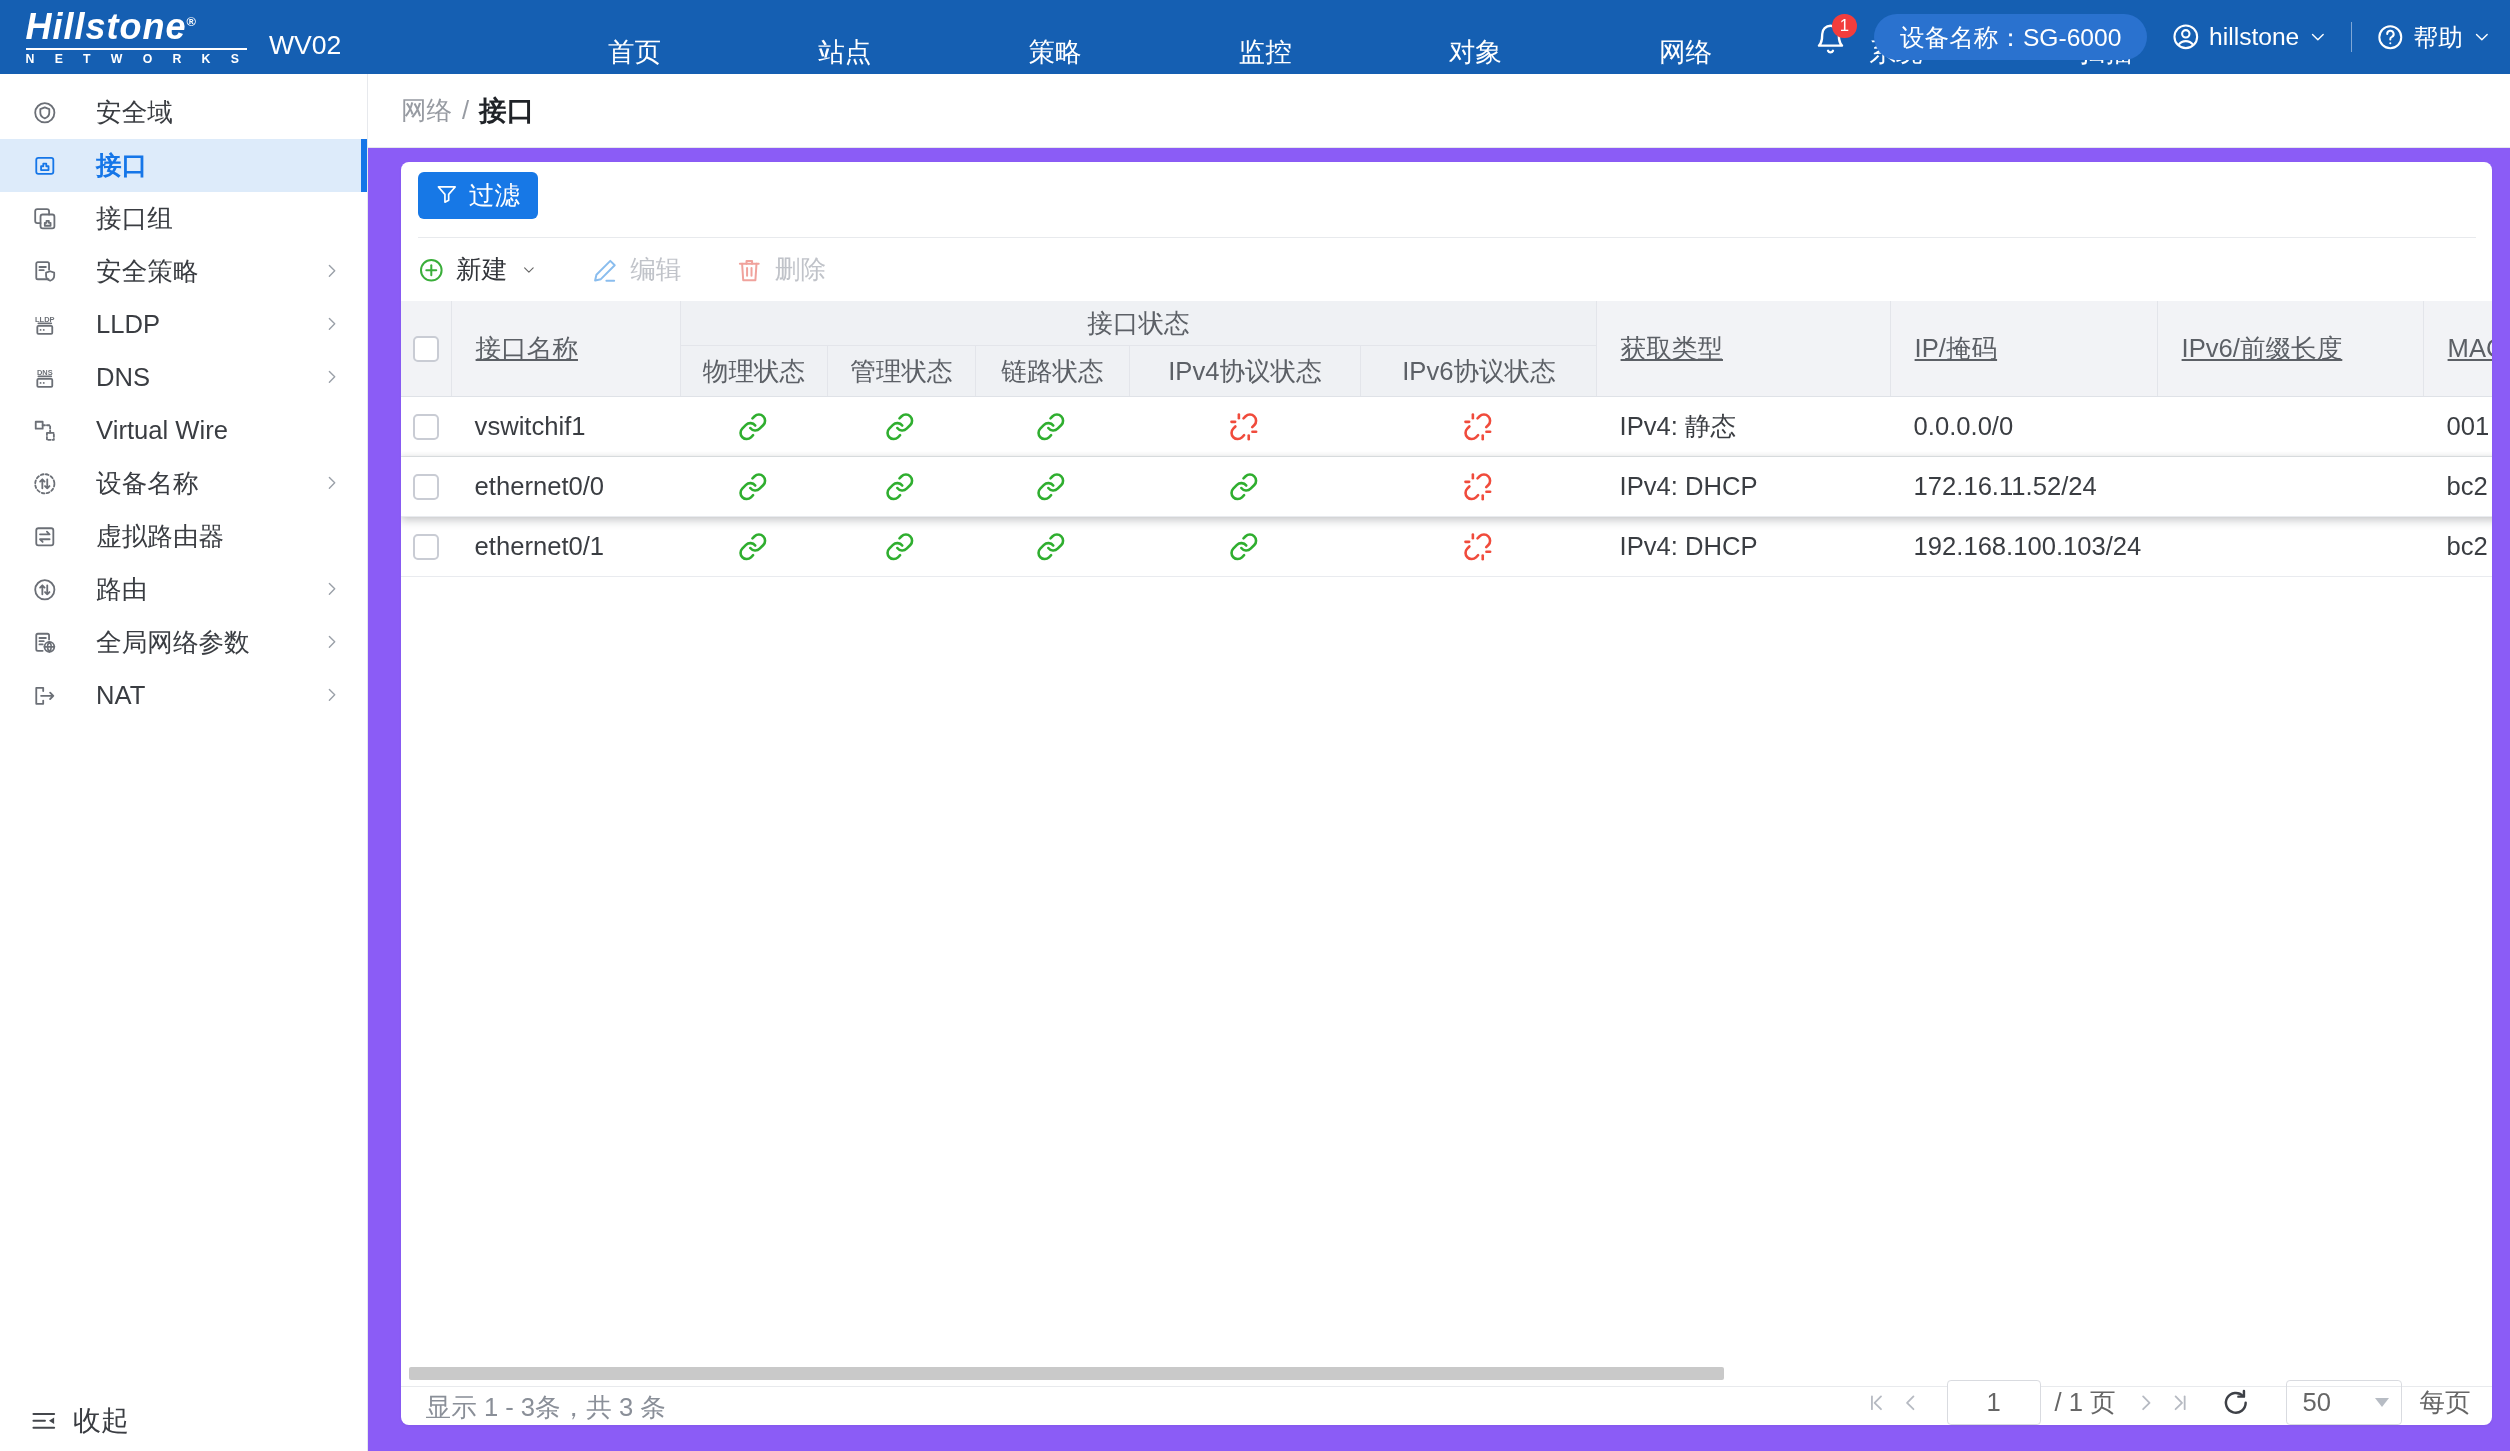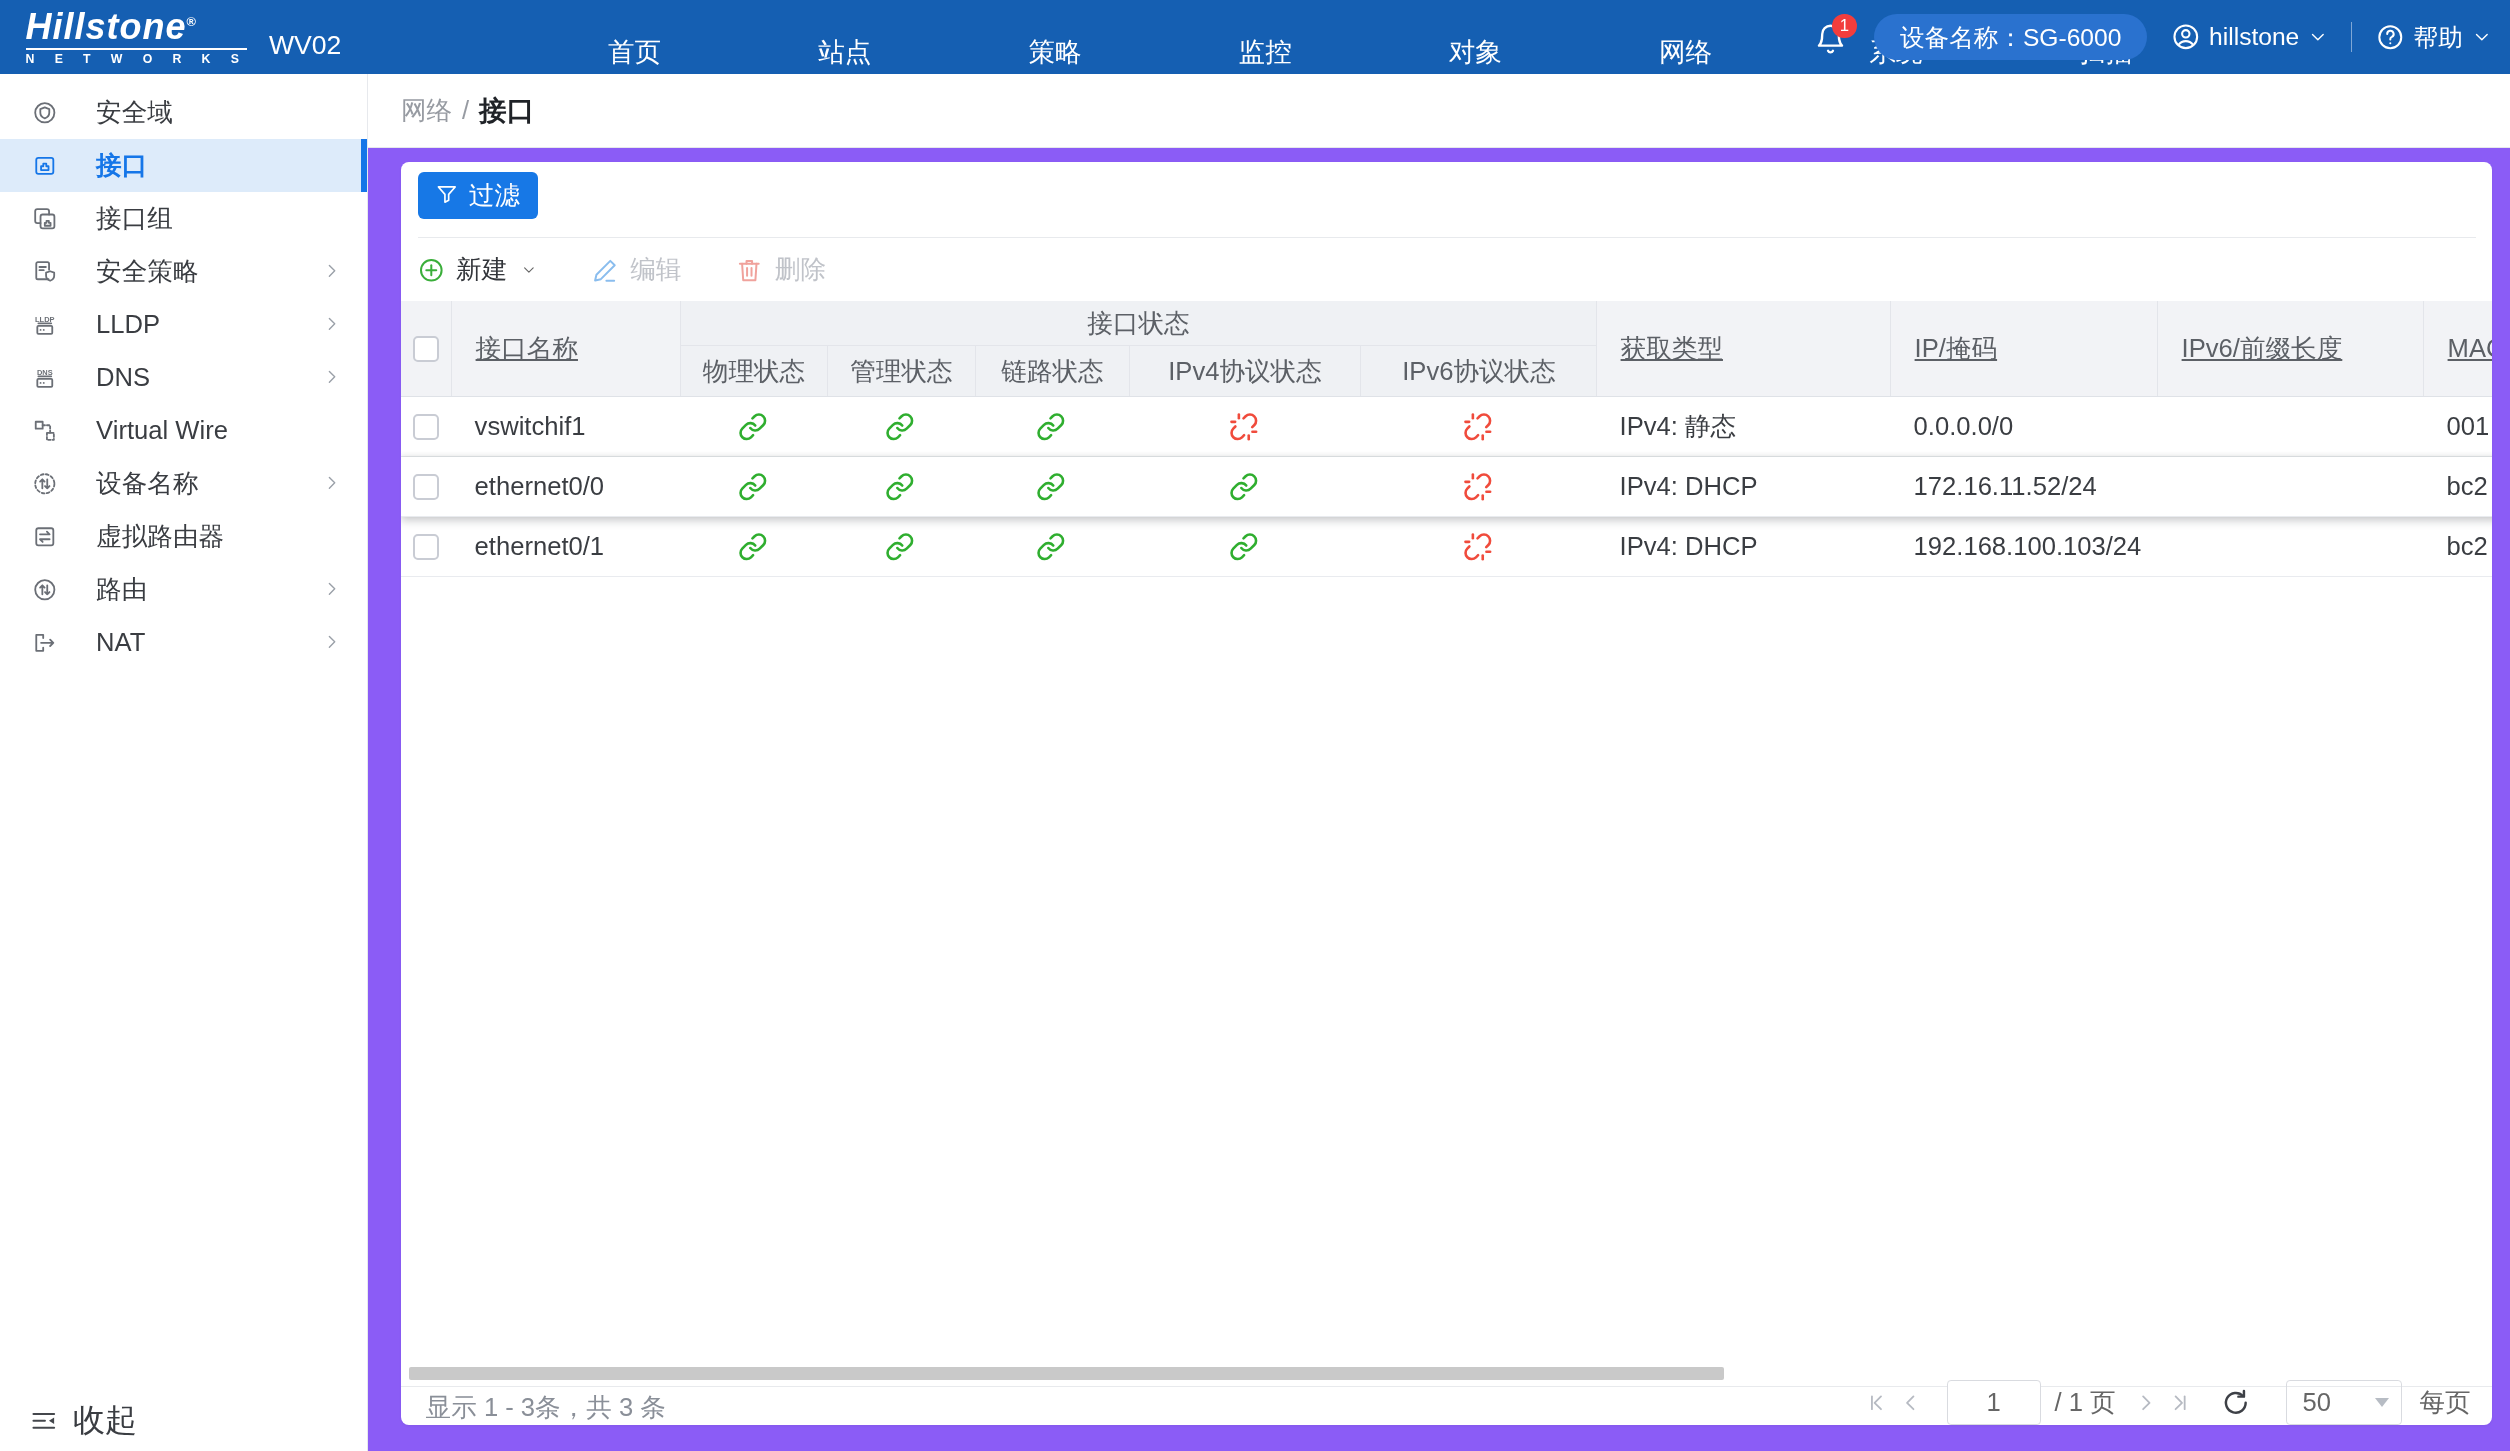--- a/index.html
+++ b/index.html
@@ -55,21 +55,21 @@
     color: #3a3d42;
   }
   .side-ico { width: 25.6px; height: 25.6px; margin-left: 31.5px; color: #6b6f76; flex: none; }
   .side-label { margin-left: 39px; font-size: 25.6px; flex: 1; white-space: nowrap; }
   .side-chevron { width: 19.7px; height: 19.7px; margin-right: 25.6px; color: #9aa0a8; flex: none; }
   .side-item.active { background: #ddebfa; color: #1576e8; font-weight: bold; }
   .side-item.active .side-ico { color: #1576e8; }
   .side-item.active::after { content: ""; position: absolute; right: 0; top: 0; bottom: 0; width: 5.9px; background: #1576e8; }
   .side-collapse {
     height: 61px; display: flex; align-items: center; gap: 15.8px; cursor: pointer; padding-left: 29.6px;
-    color: #3a3d42; font-size: 32px;
+    color: #3a3d42; font-size: 28px;
   }
   .side-collapse .cico { width: 27.6px; height: 27.6px; color: #44474c; }
 
   .main { flex: 1; display: flex; flex-direction: column; min-width: 0; }
   .breadcrumb-band {
     height: 74px; background: #fff; border-bottom: 1px solid #e6e8eb;
     display: flex; align-items: center; padding-left: 33px; gap: 9.9px;
   }
   .bc-parent { color: #979ba2; font-size: 25.6px; cursor: pointer; }
   .bc-sep { color: #979ba2; font-size: 25.6px; }
@@ -343,20 +343,36 @@
         </div>
         <div class="side-item">
           <span class="side-ico">
             <svg viewBox="0 0 24 24" width="100%" height="100%" fill="none" stroke="currentColor" stroke-width="1.7" stroke-linecap="round" stroke-linejoin="round">
               <circle cx="12" cy="12" r="9"></circle>
               <path d="M9.7 16.2V7.8m0 0L7.6 9.9m2.1-2.1l2.1 2.1"></path>
               <path d="M14.3 7.8v8.4m0 0l-2.1-2.1m2.1 2.1l2.1-2.1"></path>
             </svg>
           </span>
           <span class="side-label">路由</span>
+          <span class="side-chevron">
+            <svg viewBox="0 0 24 24" width="100%" height="100%" fill="none" stroke="currentColor" stroke-width="1.7" stroke-linecap="round" stroke-linejoin="round">
+              <polyline points="9 5.5 15.5 12 9 18.5"></polyline>
+            </svg>
+          </span>
+        </div>
+        <div class="side-item">
+          <span class="side-ico">
+            <svg viewBox="0 0 24 24" width="100%" height="100%" fill="none" stroke="currentColor" stroke-width="1.7" stroke-linecap="round" stroke-linejoin="round">
+              <path d="M16 9V5a1.5 1.5 0 0 0-1.5-1.5h-9A1.5 1.5 0 0 0 4 5v13a1.5 1.5 0 0 0 1.5 1.5H10"></path>
+              <path d="M7 7.5h6M7 10.5h4M7 13.5h3"></path>
+              <circle cx="16.3" cy="15.8" r="4.6"></circle>
+              <path d="M11.7 15.8h9.2M16.3 11.2a7.2 7.2 0 0 1 0 9.2M16.3 11.2a7.2 7.2 0 0 0 0 9.2"></path>
+            </svg>
+          </span>
+          <span class="side-label">全局网络参数</span>
           <span class="side-chevron">
             <svg viewBox="0 0 24 24" width="100%" height="100%" fill="none" stroke="currentColor" stroke-width="1.7" stroke-linecap="round" stroke-linejoin="round">
               <polyline points="9 5.5 15.5 12 9 18.5"></polyline>
             </svg>
           </span>
         </div>
         <div class="side-item">
           <span class="side-ico">
             <svg viewBox="0 0 24 24" width="100%" height="100%" fill="none" stroke="currentColor" stroke-width="1.7" stroke-linecap="round" stroke-linejoin="round">
               <path d="M10.5 7.5V4.5H4v15h6.5v-3"></path>

